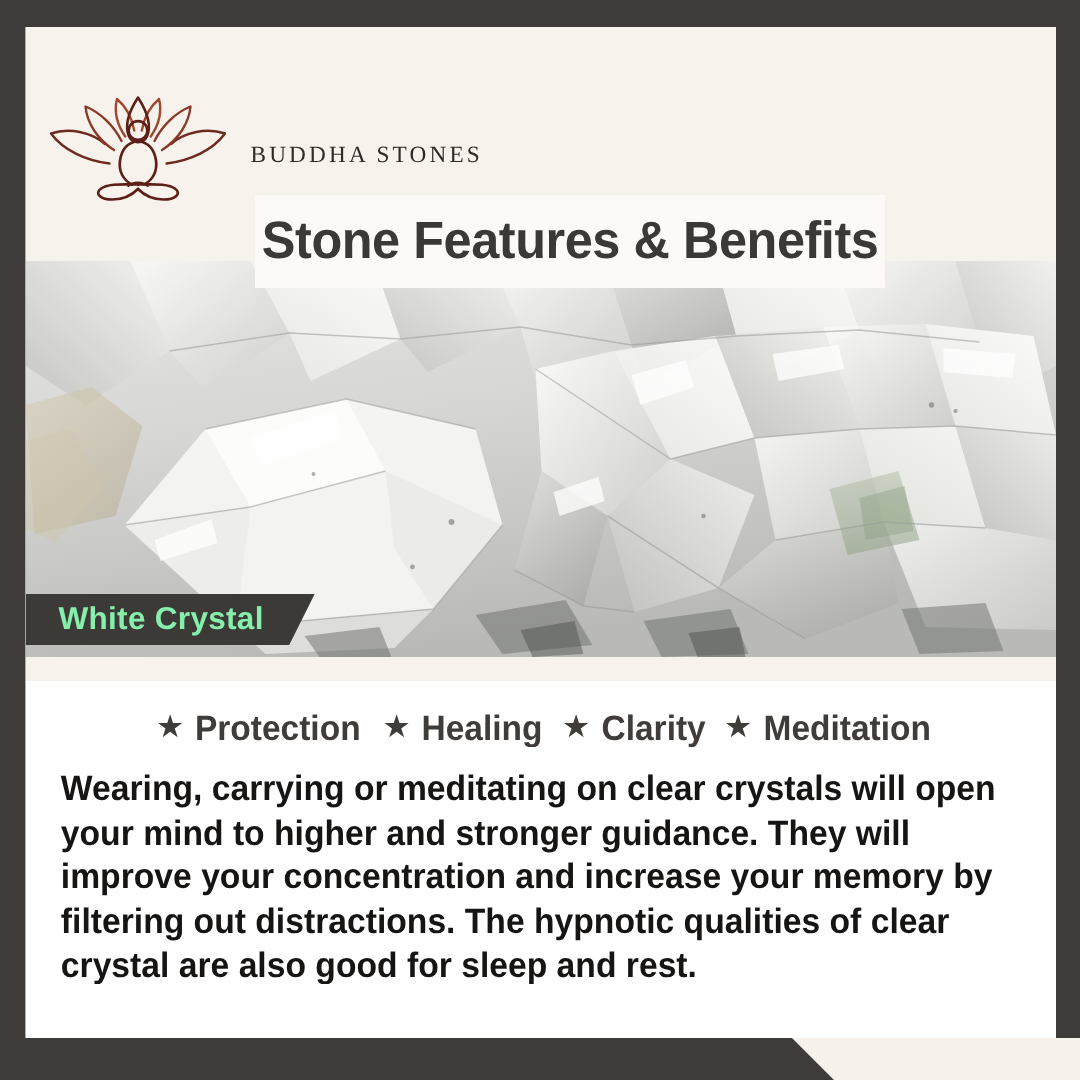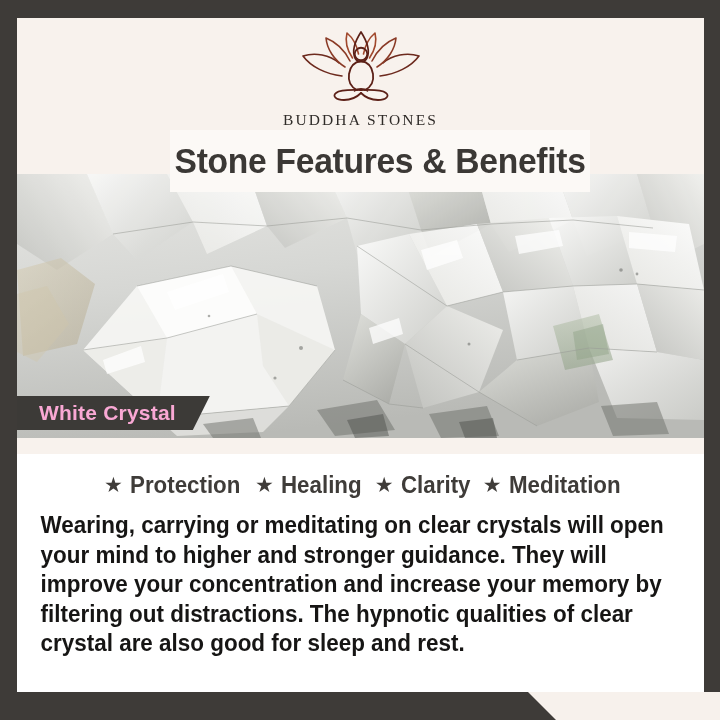--- a/index.html
+++ b/index.html
@@ -48,21 +48,21 @@
     width:687px; height:674px;
     background:#f8f2ed;
     overflow:hidden;
   }
 
   
   .header{
     position:relative;
     height:156px;
     background:#f8f2ed;
-    display:flex; flex-direction:column;
+    display:flex; flex-direction:row;
     align-items:center; justify-content:flex-start;
     padding-top:12px;
   }
   .logo-mark{ width:150px; height:78px; display:block; }
   .brand-name{
     font-family:"Liberation Serif", serif;
     font-size:15.5px;
     letter-spacing:2.1px;
     color:#2f2b28;
     margin-top:3px;
@@ -102,21 +102,21 @@
     position:absolute;
     left:0; bottom:8px;
     height:34px;
     padding:0 34px 0 22px;
     display:flex; align-items:center;
     background:#3c3a37;
     clip-path: polygon(0 0, 100% 0, calc(100% - 17px) 100%, 0 100%);
     z-index:3;
   }
   .photo-label span{
-    color:#f9a8d4;
+    color:#86efac;
     font-size:21px;
     font-weight:bold;
     letter-spacing:0.2px;
     white-space:nowrap;
   }
 
   
   .gap-strip{ height:16px; background:#f8f2ed; }
 
   

